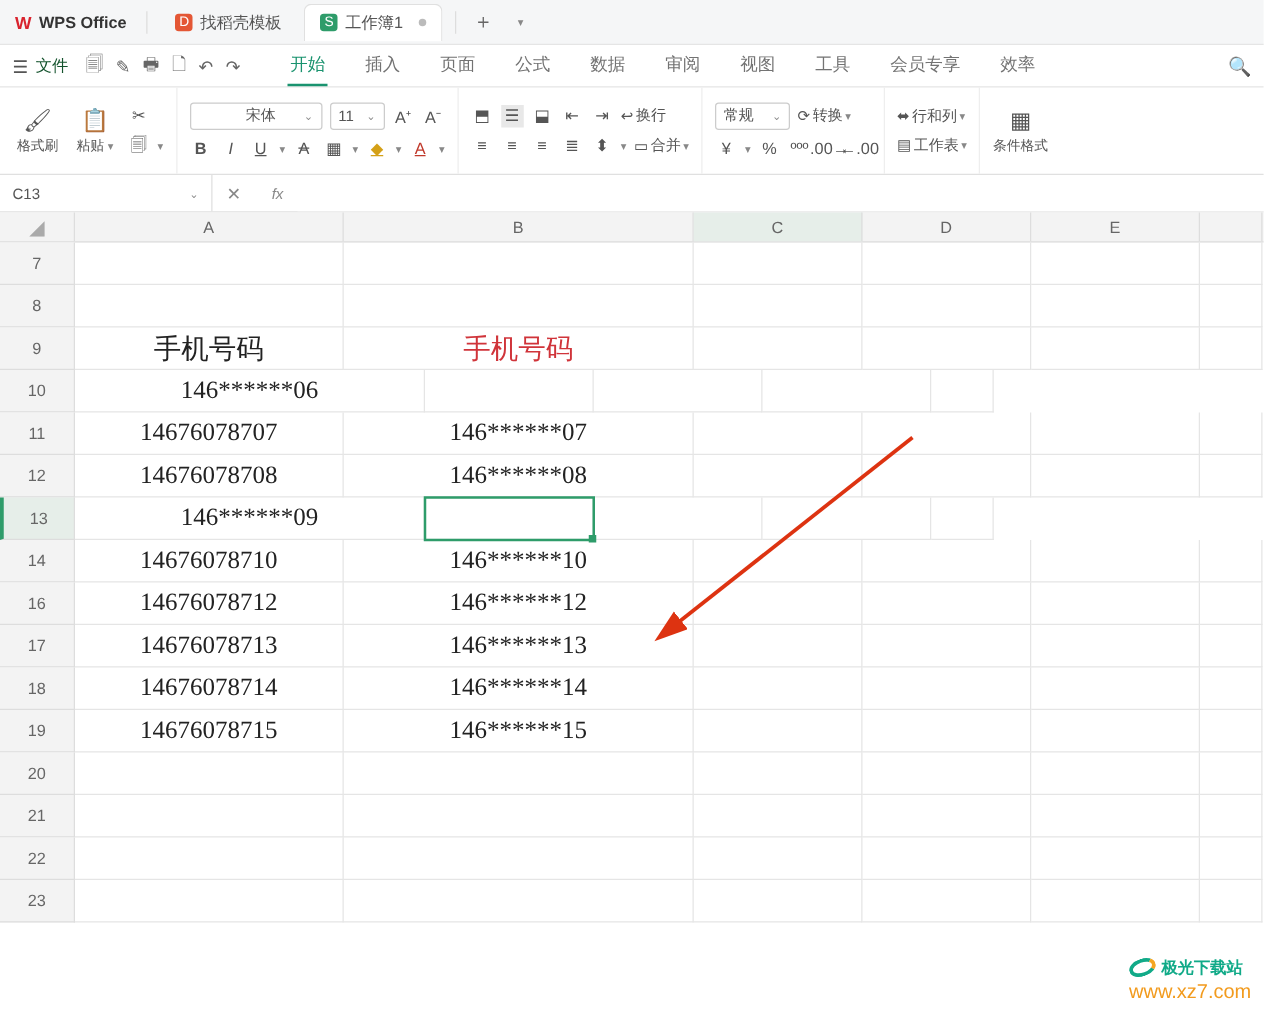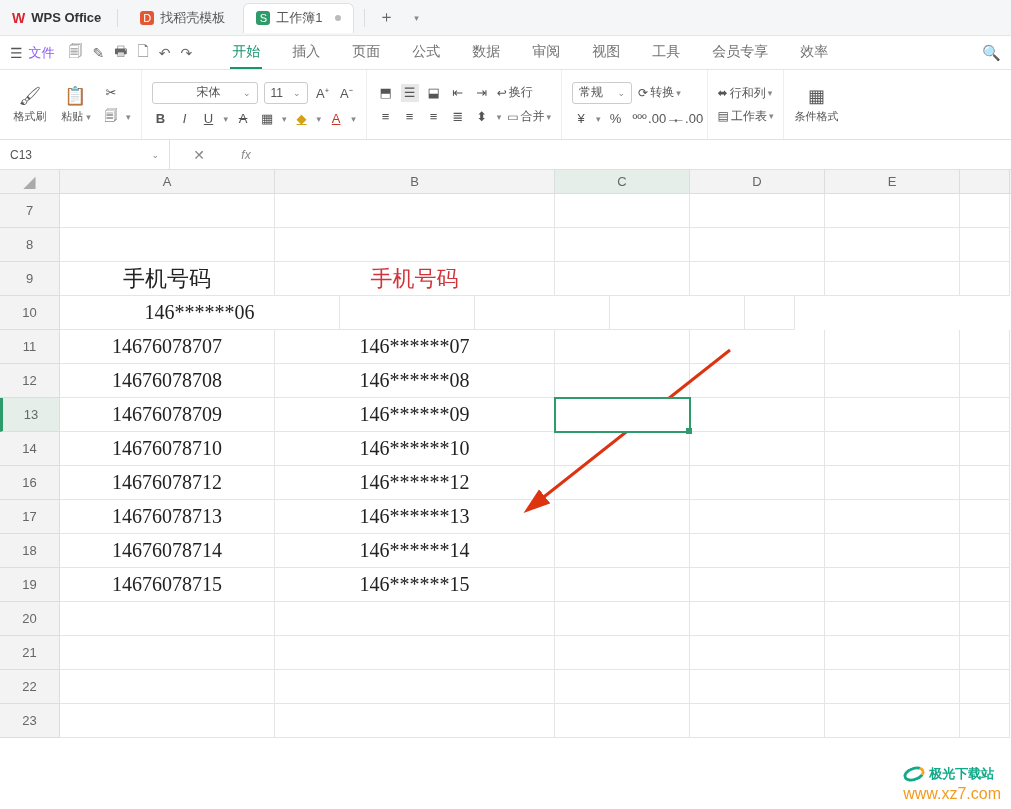--- a/index.html
+++ b/index.html
@@ -14,21 +14,21 @@
 .tab-ico { width:14px; height:14px; display:inline-flex; align-items:center; justify-content:center; font-size:11px; color:#fff; border-radius:3px; }
 .tab-ico.d { background:#e45735; }
 .tab-ico.s { background:#2e9c6a; }
 .tab .dot { width:6px; height:6px; background:#bbb; border-radius:50%; margin-left:6px; }
 .newtab { width:24px; height:24px; display:flex; align-items:center; justify-content:center; color:#666; font-size:16px; }
 .sep { width:1px; height:18px; background:#ddd; margin:0 4px; }
 
 
 .menubar { display:flex; align-items:center; height:34px; border-bottom:1px solid #e5e5e5; padding:0 10px; gap:6px; }
 .hamb { font-size:14px; color:#555; }
-.file-lbl { font-size:13px; color:#8b5cf6; margin-right:8px; }
+.file-lbl { font-size:13px; color:#14532d; margin-right:8px; }
 .qat { display:flex; gap:10px; align-items:center; margin-right:14px; }
 .qat span { color:#666; font-size:14px; }
 .menutabs { display:flex; gap:28px; margin-left:18px; }
 .menutab { font-size:14px; color:#737373; padding:6px 2px; }
 .menutab.active { color:#1a936f; border-bottom:2px solid #1a936f; }
 .search-ico { margin-left:auto; color:#666; font-size:15px; }
 
 
 .ribbon { display:flex; height:70px; border-bottom:1px solid #e0e0e0; align-items:stretch; }
 .rgroup { display:flex; align-items:center; padding:4px 10px; border-right:1px solid #eee; gap:6px; }
@@ -39,21 +39,21 @@
 .sel { height:22px; border:1px solid #ccc; background:#fff; font-size:12px; color:#555; display:inline-flex; align-items:center; padding:0 6px; border-radius:3px; }
 .sel.font { width:106px; justify-content:space-between;padding-left:44px; }
 .sel.size { width:44px; justify-content:space-between; }
 .caret { font-size:9px; color:#888; }
 .icbox { width:18px; height:18px; display:inline-flex; align-items:center; justify-content:center; font-size:13px; color:#555; }
 .uline-a { text-decoration:underline; color:#c0392b; }
 .uline-y { text-decoration:underline; color:#d4a017; }
 .chip { display:inline-flex; align-items:center; gap:2px; font-size:12px; color:#555; }
 
 
-.fxbar { display:flex; align-items:flex-start; height:30px; border-bottom:1px solid #e0e0e0;gap:12px; }
+.fxbar { display:flex; align-items:flex-start; height:30px; border-bottom:1px solid #e0e0e0; }
 .namebox { width:170px; display:flex; align-items:center; justify-content:space-between; padding:0 10px; border-right:1px solid #e0e0e0; font-size:12px; color:#555; height:100%; }
 .fxbtn { width:34px; display:flex; align-items:center; justify-content:center; color:#888; font-size:14px; height:100%; }
 .fxlbl { font-style:italic; color:#888; font-size:12px; margin-left:2px; }
 .fxinput { flex:1; height:100%; border:none; padding:0 8px; font-size:12px; }
 
 
 .grid { position:relative; }
 .colhdrs { display:flex; height:24px; background:#f3f3f3; border-bottom:1px solid #ddd; }
 .corner { width:60px; border-right:1px solid #ddd; display:flex; align-items:center; justify-content:center; color:#aaa; }
 .colhdr { border-right:1px solid #ddd; display:flex; align-items:center; justify-content:center; font-size:13px; color:#666; }
@@ -315,21 +315,20 @@
         <div class="rowhdr">12</div>
         <div class="cell colA">14676078708</div>
         <div class="cell colB">146******08</div>
         <div class="cell colC"></div>
         <div class="cell colD"></div>
         <div class="cell colE"></div>
         <div class="cell colF"></div>
       </div>
       <div class="row">
         <div class="rowhdr selside">13</div>
-        <div class="cell colA">14676078709</div>
         <div class="cell colB">146******09</div>
         <div class="cell colC selected">
           <span class="handle"></span>
         </div>
         <div class="cell colD"></div>
         <div class="cell colE"></div>
         <div class="cell colF"></div>
       </div>
       <div class="row">
         <div class="rowhdr">14</div>

